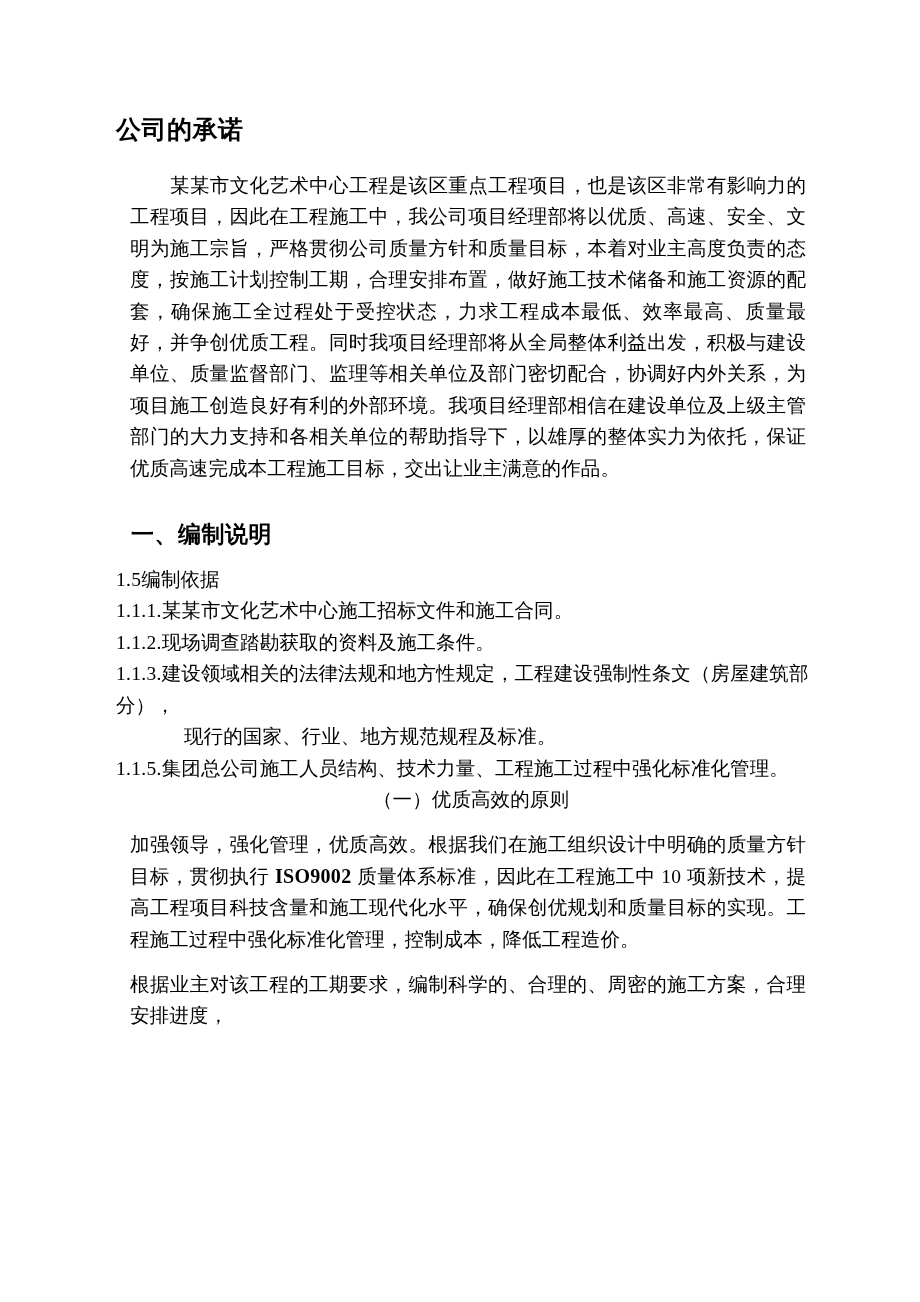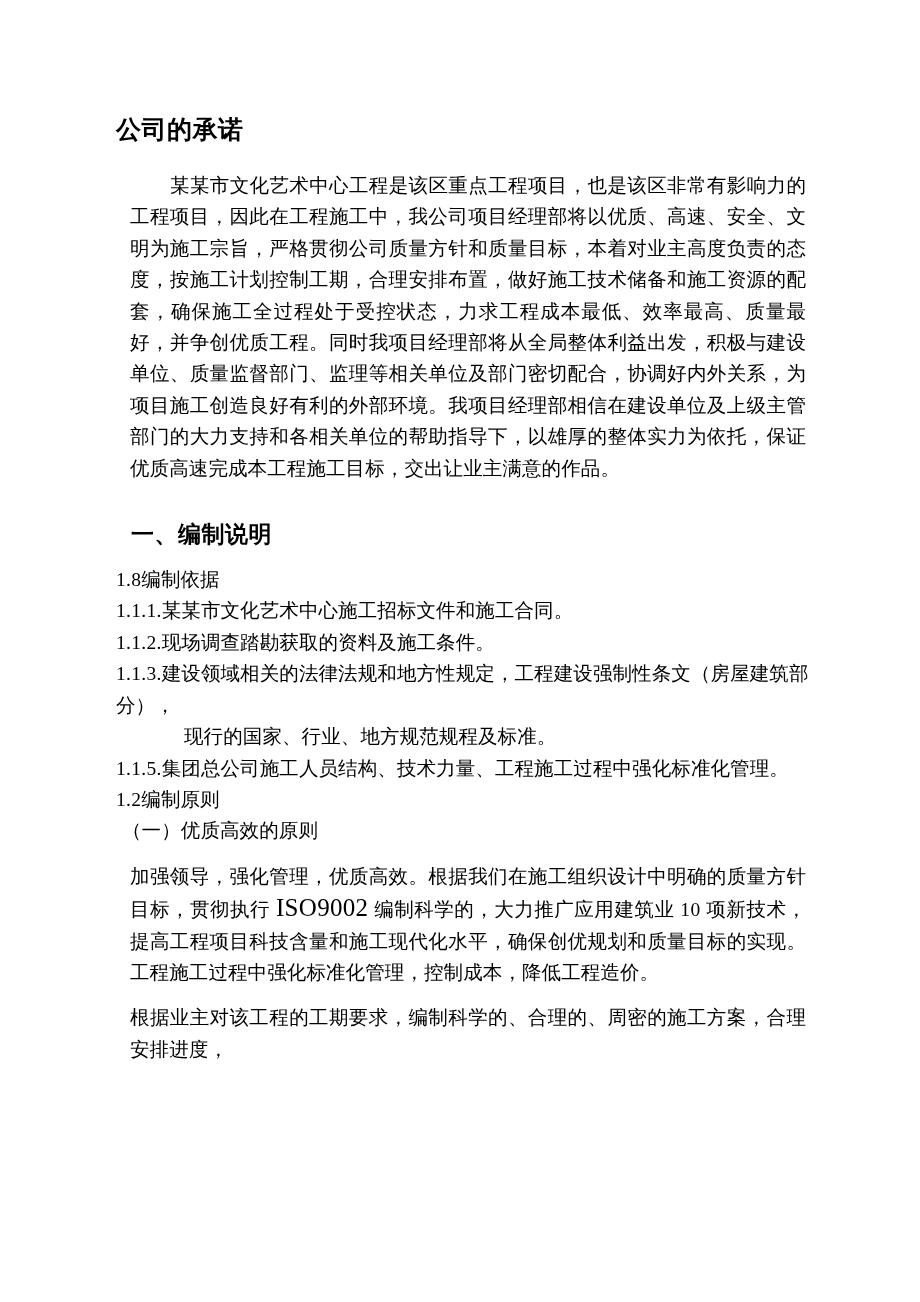--- a/index.html
+++ b/index.html
@@ -69,36 +69,36 @@
 
   
   .line {
     font-family: "Liberation Sans", "DejaVu Sans", sans-serif;
     font-size: 19.5px;
     line-height: 31.4px;
     margin: 0;
     white-space: pre-wrap;
     letter-spacing: 0.1px;
   }
-  .line.indent-small { padding-left: 6px; }
+  .line.indent-small { padding-left: 6px; text-align: center; }
   .cont-indent {
     display: block;
     padding-left: 68px;
   }
 
   
   .num {
     font-family: "Liberation Serif", "DejaVu Serif", serif;
     font-size: 19.5px;
     letter-spacing: 0.3px;
   }
   .num-b {
     font-family: "Liberation Serif", "DejaVu Serif", serif;
-    font-size: 25px;
-    font-weight: normal;
+    font-size: 20px;
+    font-weight: bold;
     letter-spacing: 0.3px;
   }
 
   .gap-1 { height: 12px; }
   .gap-2 { height: 6px; }
 </style>
 </head>
 <body>
 
 <div class="page">
@@ -108,34 +108,33 @@
 
     <div class="gap-1"></div>
 
     <p class="para indent2">某某市文化艺术中心工程是该区重点工程项目，也是该区非常有影响力的工程项目，因此在工程施工中，我公司项目经理部将以优质、高速、安全、文明为施工宗旨，严格贯彻公司质量方针和质量目标，本着对业主高度负责的态度，按施工计划控制工期，合理安排布置，做好施工技术储备和施工资源的配套，确保施工全过程处于受控状态，力求工程成本最低、效率最高、质量最好，并争创优质工程。同时我项目经理部将从全局整体利益出发，积极与建设单位、质量监督部门、监理等相关单位及部门密切配合，协调好内外关系，为项目施工创造良好有利的外部环境。我项目经理部相信在建设单位及上级主管部门的大力支持和各相关单位的帮助指导下，以雄厚的整体实力为依托，保证优质高速完成本工程施工目标，交出让业主满意的作品。</p>
 
     <div class="gap-2"></div>
 
     <h2 class="sec-heading">一、编制说明</h2>
 
 
-    <p class="line"><span class="num">1.8</span><span>编制依据</span></p>
+    <p class="line"><span class="num">1.5</span><span>编制依据</span></p>
 
     <p class="line"><span class="num">1.1.1.</span><span>某某市文化艺术中心施工招标文件和施工合同。</span></p>
 
     <p class="line"><span class="num">1.1.2.</span><span>现场调查踏勘获取的资料及施工条件。</span></p>
 
     <p class="line"><span class="num">1.1.3.</span><span>建设领域相关的法律法规和地方性规定，工程建设强制性条文（房屋建筑部分），</span><span class="cont-indent">现行的国家、行业、地方规范规程及标准。</span></p>
 
 
     <p class="line"><span class="num">1.1.5.</span><span>集团总公司施工人员结构、技术力量、工程施工过程中强化标准化管理。</span></p>
 
-    <p class="line"><span class="num">1.2</span><span>编制原则</span></p>
 
     <p class="line indent-small">（一）优质高效的原则</p>
 
-    <p class="para"><span>加强领导，强化管理，优质高效。根据我们在施工组织设计中明确的质量方针目标，贯彻执行 </span><span class="num-b">ISO9002</span><span> 编制科学的，大力推广应用建筑业 </span><span class="num">10</span><span> 项新技术，提高工程项目科技含量和施工现代化水平，确保创优规划和质量目标的实现。工程施工过程中强化标准化管理，控制成本，降低工程造价。</span></p>
+    <p class="para"><span>加强领导，强化管理，优质高效。根据我们在施工组织设计中明确的质量方针目标，贯彻执行 </span><span class="num-b">ISO9002</span><span> 质量体系标准，因此在工程施工中 </span><span class="num">10</span><span> 项新技术，提高工程项目科技含量和施工现代化水平，确保创优规划和质量目标的实现。工程施工过程中强化标准化管理，控制成本，降低工程造价。</span></p>
 
 
     <p class="para">根据业主对该工程的工期要求，编制科学的、合理的、周密的施工方案，合理安排进度，</p>
 
   </div>
 </div>
 
 </body></html>

